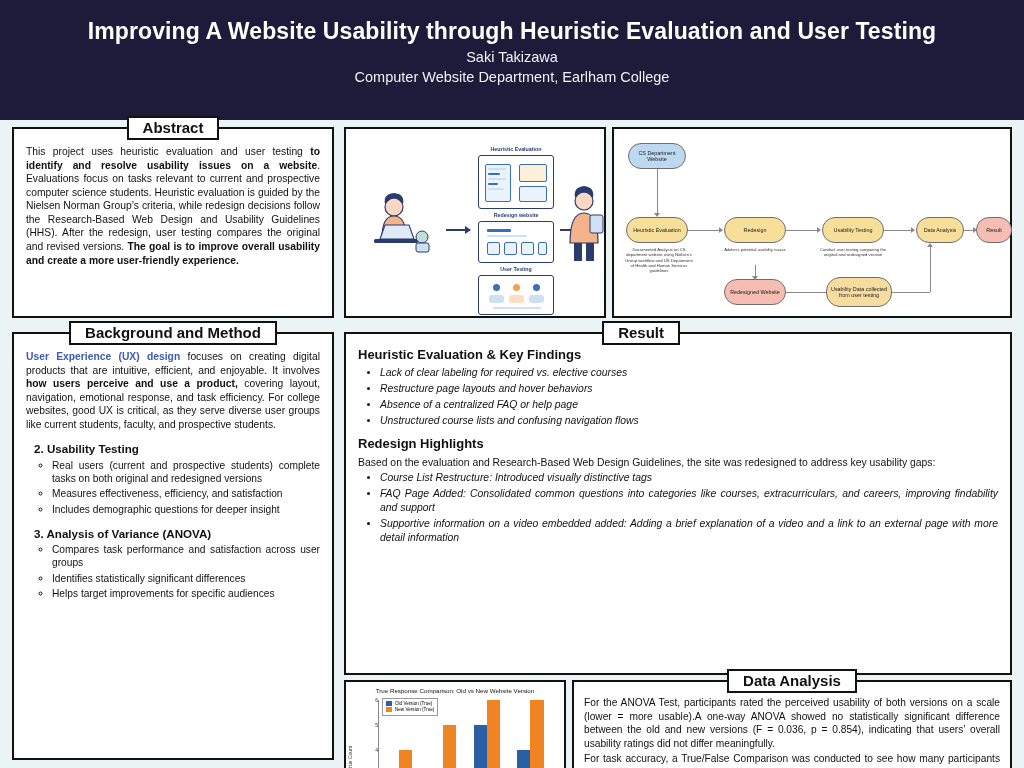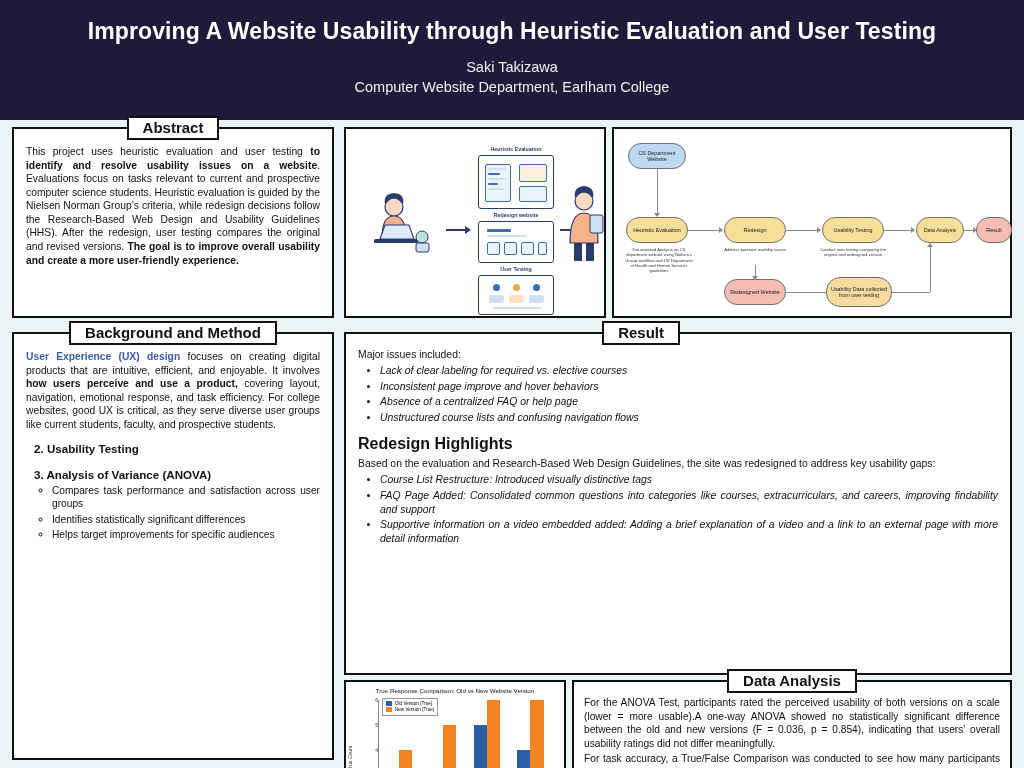--- a/index.html
+++ b/index.html
@@ -20,21 +20,21 @@
     height: 120px;
     background: #1e1b3a;
     color: #ffffff;
     text-align: center;
     padding-top: 18px;
   }
   #poster-title {
     font-size: 23px;
     font-weight: bold;
     letter-spacing: 0.1px;
-    margin: 0 0 14px 0;
+    margin: 0 0 4px 0;
   }
   #author-name { font-size: 14.5px; font-weight: normal; margin-bottom: 4px; color:#f0f0f5;}
   #author-affil { font-size: 14.5px; font-weight: normal; color:#f0f0f5;}
 
   
   #body-area {
     position: relative;
     width: 1024px;
     height: 726px;
     padding: 8px 10px 0 10px;
@@ -85,21 +85,21 @@
 
   
   #figure-panel { left: 344px; top: 7px; width: 262px; height: 191px; padding: 4px; }
   
   #flow-panel { left: 612px; top: 7px; width: 400px; height: 191px; padding: 4px; }
 
   
   #result-panel { left: 344px; top: 212px; width: 668px; height: 343px; }
   #result-panel .panel-body { padding: 12px 12px 8px 12px; font-size: 10.4px; }
   .sec-head { font-size: 13px; font-weight: bold; margin: 0 0 3px 0; }
-  .sec-head2 { font-size: 16px; font-weight: bold; margin: 8px 0 3px 0; }
+  .sec-head2 { font-size: 13px; font-weight: bold; margin: 8px 0 3px 0; }
   .bullets { margin: 2px 0 0 22px; padding: 0; font-style: italic; }
   .bullets li { margin-bottom: 2px; line-height: 1.33; }
 
   
   #chart-panel { left: 344px; top: 560px; width: 222px; height: 200px; padding: 2px; }
   
   #data-panel { left: 572px; top: 560px; width: 440px; height: 200px; }
   #data-panel .panel-body { padding: 14px 10px 6px 10px; font-size: 10.2px; line-height: 1.33; }
 
   
@@ -182,20 +182,25 @@
       <div class="panel-title-wrap">
         <span class="panel-title">Background and Method</span>
       </div>
       <div class="panel-body">
         <div>
           <span class="accent">User Experience (UX) design</span><span> focuses on creating digital products that are intuitive, efficient, and enjoyable. It involves </span><b>how users perceive and use a product,</b><span> covering layout, navigation, emotional response, and task efficiency. For college websites, good UX is critical, as they serve diverse user groups like current students, faculty, and prospective students.</span>
         </div>
 
 
         <div class="num-heading">2. Usability Testing</div>
+        <ul class="sub-list">
+          <li>Real users (current and prospective students) complete tasks on both original and redesigned versions</li>
+          <li>Measures effectiveness, efficiency, and satisfaction</li>
+          <li>Includes demographic questions for deeper insight</li>
+        </ul>
 
         <div class="num-heading">3. Analysis of Variance (ANOVA)</div>
         <ul class="sub-list">
           <li>Compares task performance and satisfaction across user groups</li>
           <li>Identifies statistically significant differences</li>
           <li>Helps target improvements for specific audiences</li>
         </ul>
       </div>
     </div>
 
@@ -307,24 +312,24 @@
         <div class="fl-line" style="left:312px; top:112px; width:1px; height:47px;"></div>
         <div class="fl-arrow down" style="left:309px; top:110px; transform:rotate(180deg);"></div>
       </div>
     </div>
 
     <div class="panel" id="result-panel">
       <div class="panel-title-wrap" style="top:-13px; left:auto; right:330px; text-align:right;">
         <span class="panel-title">Result</span>
       </div>
       <div class="panel-body">
-        <div style="margin-top:2px;">Major issues included:</div>
+        <div class="sec-head">Heuristic Evaluation &amp; Key Findings</div>
         <ul class="bullets">
           <li>Lack of clear labeling for required vs. elective courses</li>
-          <li>Inconsistent page improve and hover behaviors</li>
+          <li>Restructure page layouts and hover behaviors</li>
           <li>Absence of a centralized FAQ or help page</li>
           <li>Unstructured course lists and confusing navigation flows</li>
         </ul>
         <div class="sec-head2">Redesign Highlights</div>
         <div>Based on the evaluation and Research-Based Web Design Guidelines, the site was redesigned to address key usability gaps:</div>
         <ul class="bullets">
           <li>Course List Restructure: Introduced visually distinctive tags</li>
           <li>FAQ Page Added: Consolidated common questions into categories like courses, extracurriculars, and careers, improving findability and support</li>
           <li>Supportive information on a video embedded added: Adding a brief explanation of a video and a link to an external page with more detail information</li>
         </ul>

